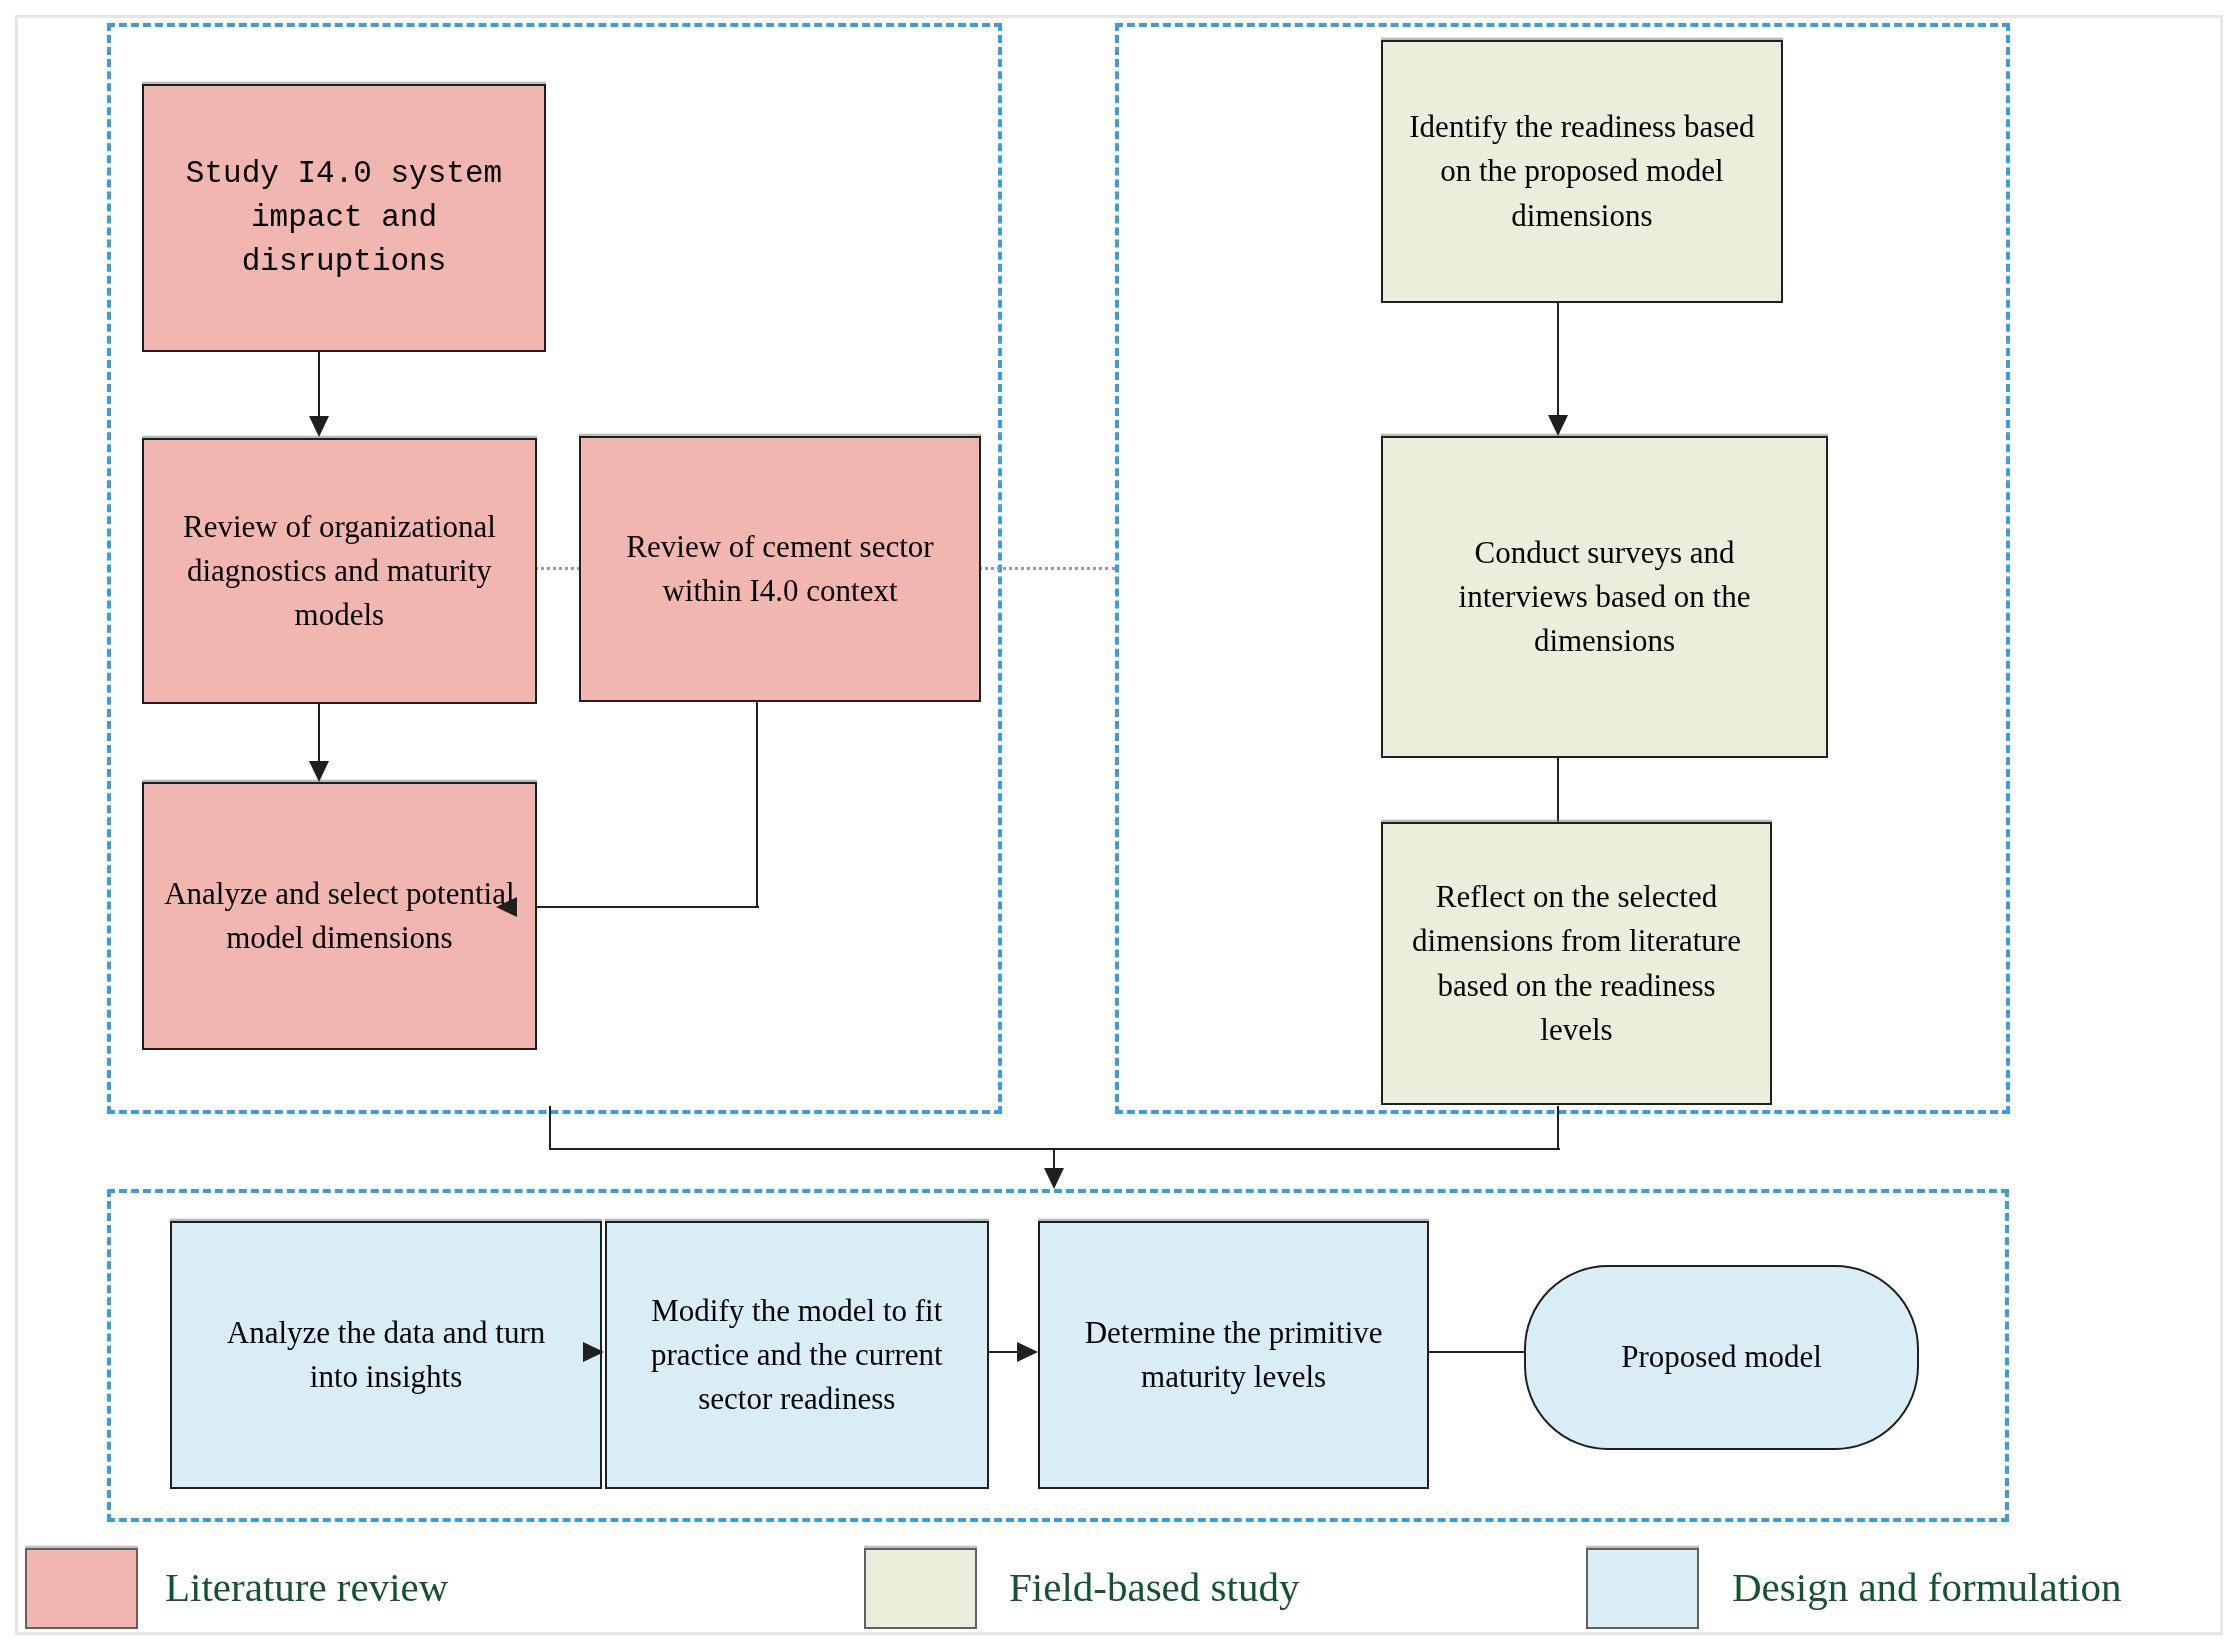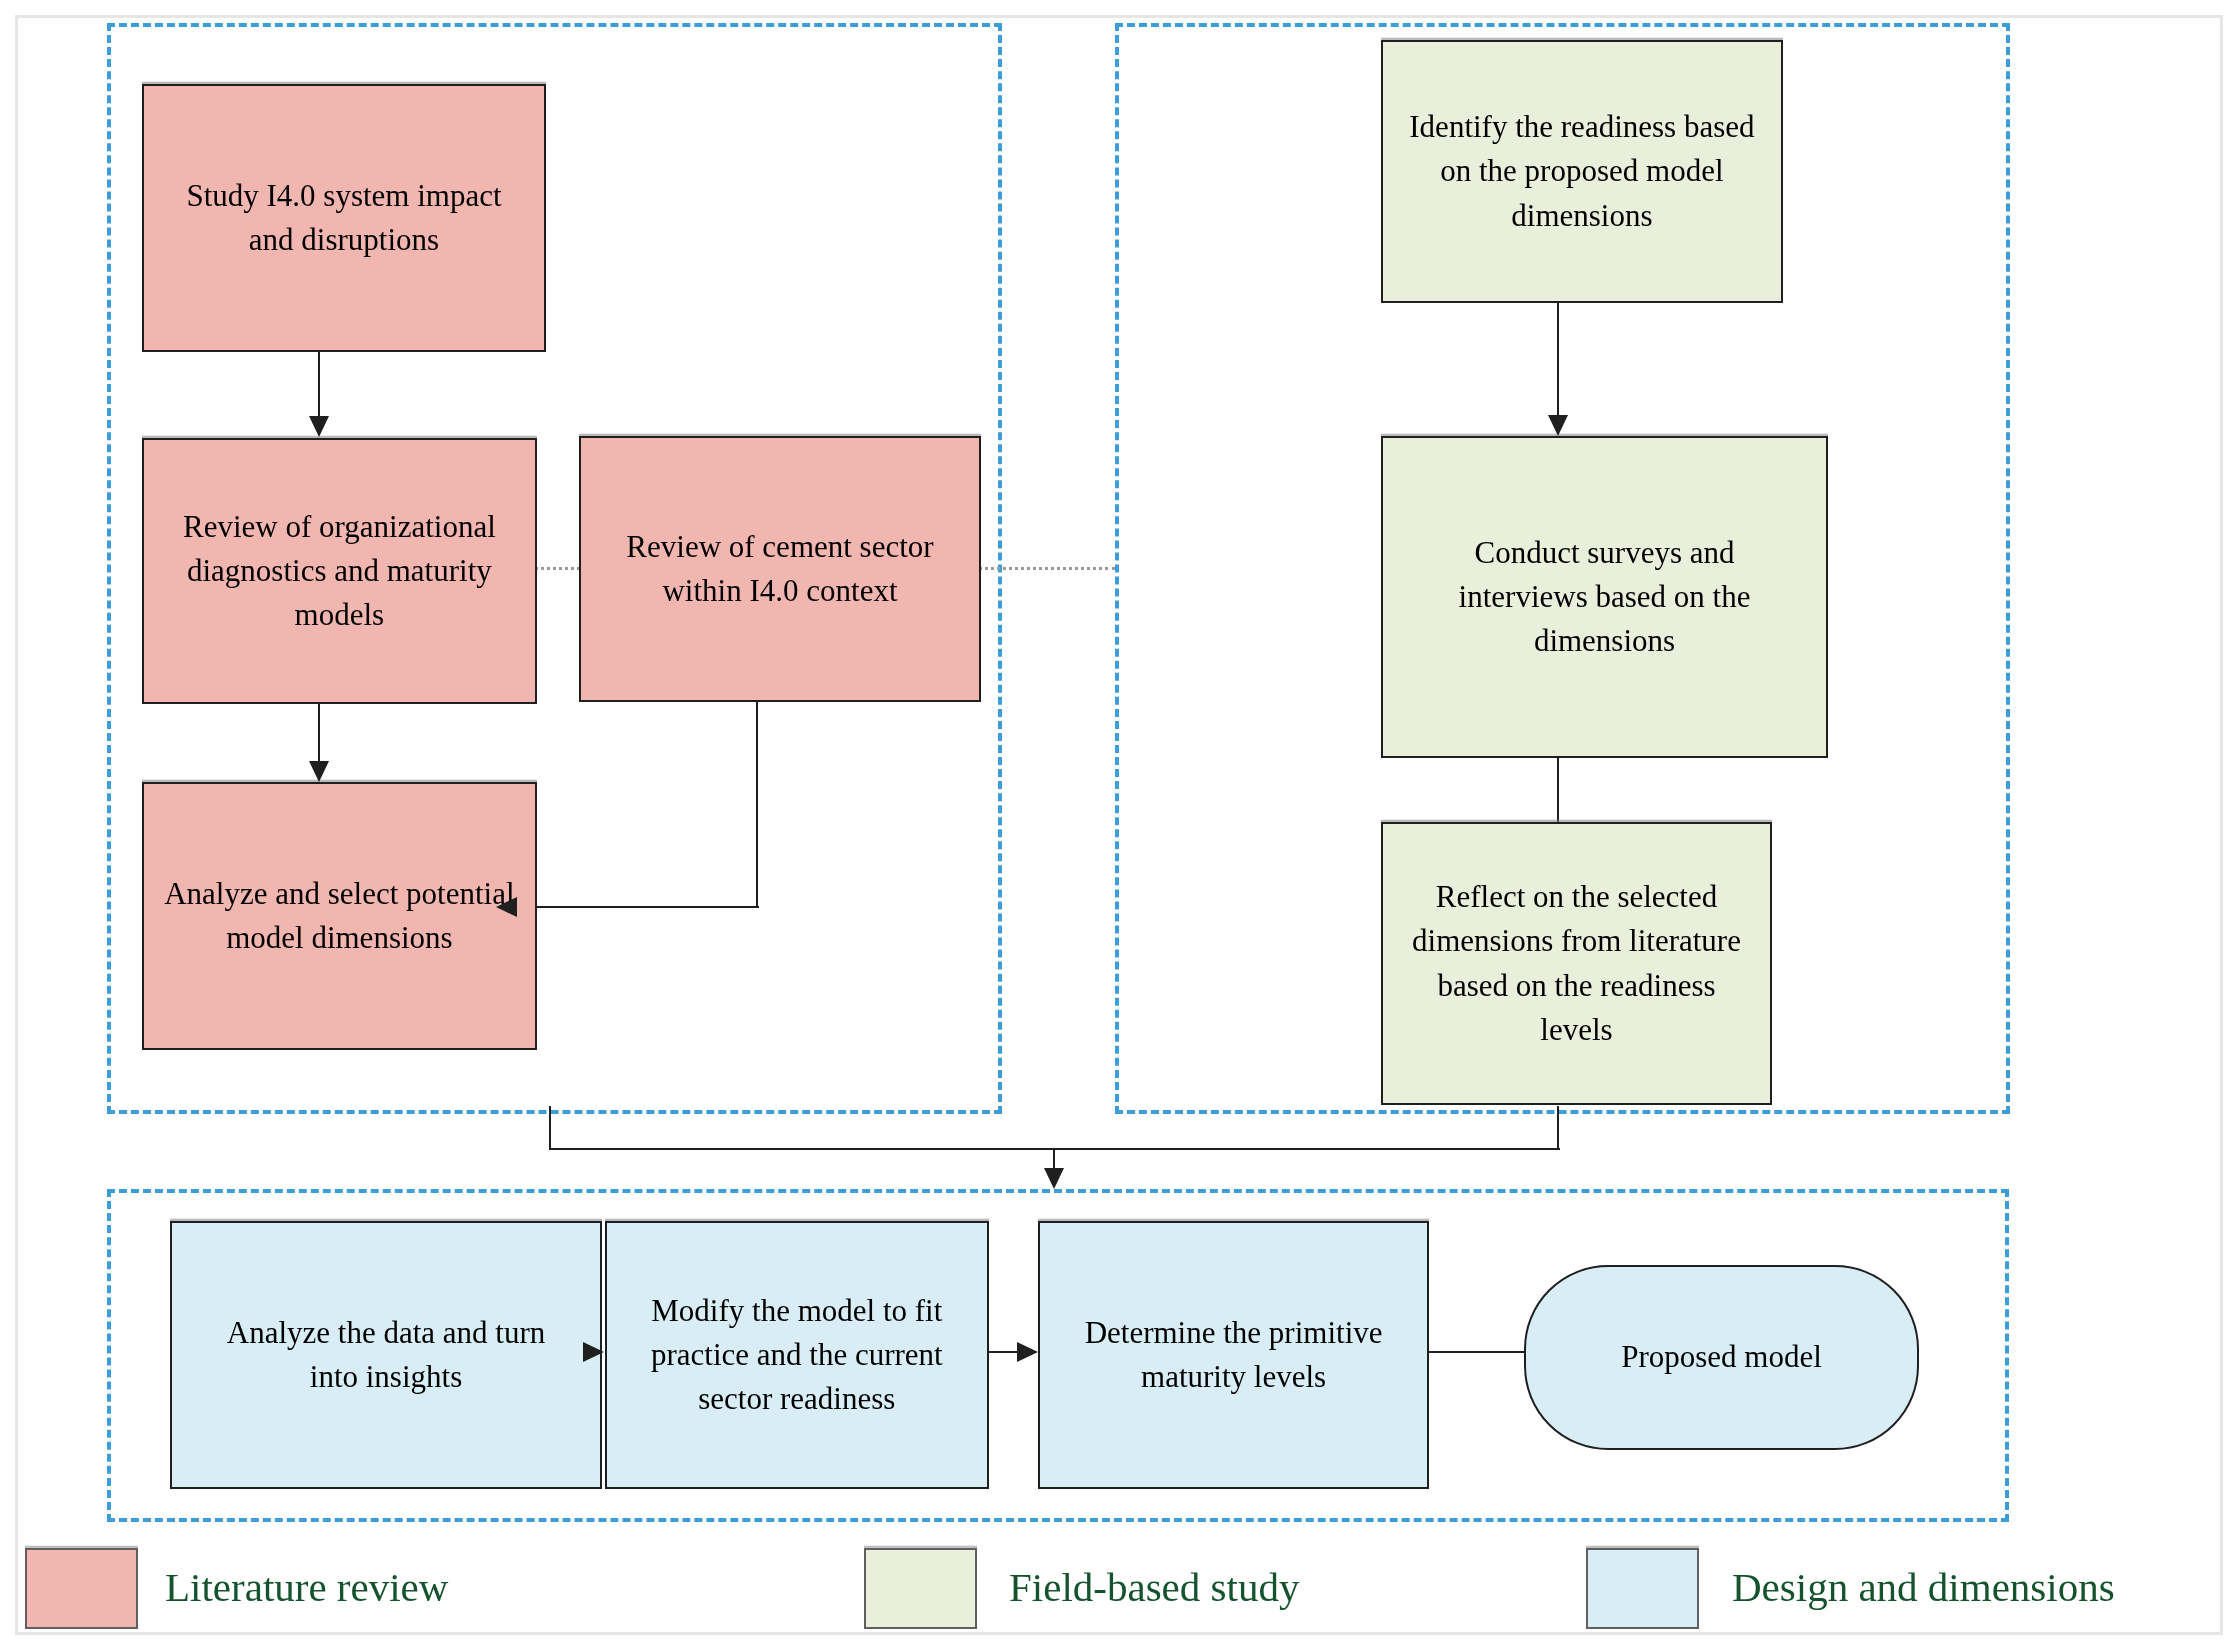--- a/index.html
+++ b/index.html
@@ -25,21 +25,21 @@
 
   .node{
     position:absolute;z-index:2;
     border:2.3px solid #1f1f1f;
     box-shadow:0 -2.3px 0 rgba(130,130,130,.55);
     display:flex;align-items:center;justify-content:center;
     text-align:center;
     font-size:31px;line-height:1.42;color:#000000;
   }
   .node .lbl{display:block;}
-  #node-study{left:142px;top:84px;width:354px;height:264px;padding:0 23px;}
+  #node-study{left:142px;top:84px;width:354px;height:264px;padding:0 23px;font-family:Liberation Mono, monospace;}
   #node-review-org{left:142px;top:438px;width:354px;height:262px;padding:0 18.4px;}
   #node-review-cement{left:579px;top:436px;width:358px;height:262px;padding:0 20px;}
   #node-analyze-select{left:142px;top:782px;width:354px;height:264px;padding:0 18.4px;}
   #node-identify{left:1381px;top:40px;width:355px;height:259px;padding:0 21.4px;}
   #node-conduct{left:1381px;top:436px;width:355px;height:318px;padding:0 44px;}
   #node-reflect{left:1381px;top:822px;width:355px;height:279px;padding:0 16px;}
   #node-analyze-data{left:170px;top:1221px;width:352px;height:264px;padding:0 38px;}
   #node-modify{left:605px;top:1221px;width:352px;height:264px;padding:0 13.8px;}
   #node-determine{left:1038px;top:1221px;width:352px;height:264px;padding:0 17.6px;}
   #node-proposed{left:1524px;top:1265px;width:345px;height:181px;border-radius:84px;padding:0 23px;box-shadow:none;}
@@ -156,16 +156,16 @@
     <span class="lbl">Proposed model</span>
   </div>
 
   <div id="legend-swatch-literature" class="legend-swatch" style="background-color: rgb(242, 182, 176);"></div>
   <div id="legend-label-literature" class="legend-label">Literature review</div>
 
   <div id="legend-swatch-field" class="legend-swatch" style="background-color: rgb(233, 239, 218);"></div>
   <div id="legend-label-field" class="legend-label">Field-based study</div>
 
   <div id="legend-swatch-design" class="legend-swatch" style="background-color: rgb(216, 237, 245);"></div>
-  <div id="legend-label-design" class="legend-label">Design and dimensions</div>
+  <div id="legend-label-design" class="legend-label">Design and formulation</div>
 
 </div>
 
 
 </body></html>

